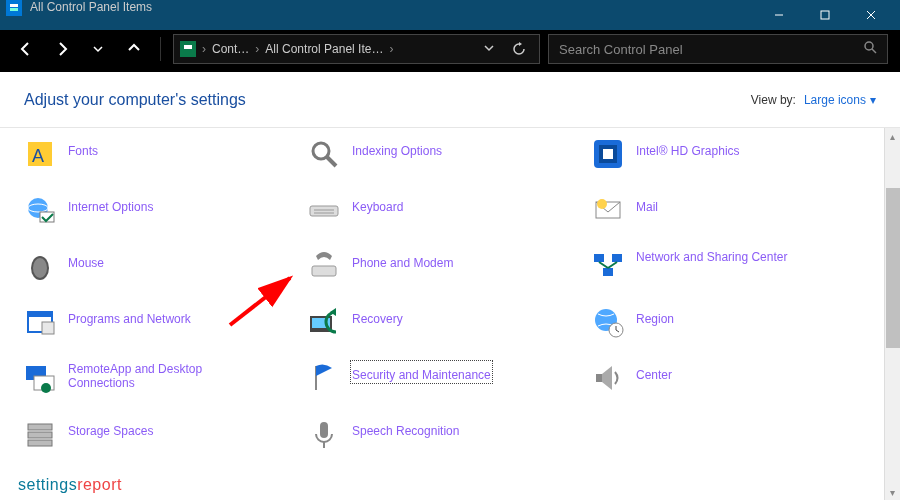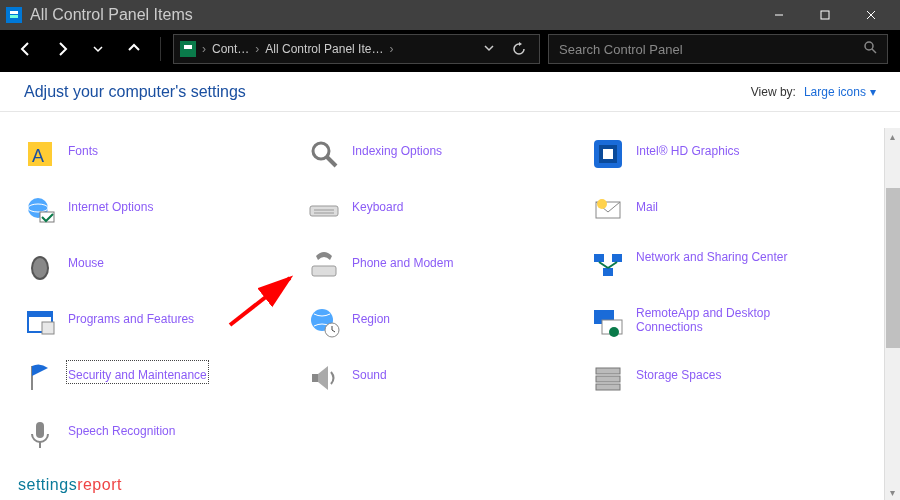--- a/index.html
+++ b/index.html
@@ -1,19 +1,19 @@
 <!DOCTYPE html>
 <html><head>
 <meta charset="utf-8">
 <style>
   * { margin: 0; padding: 0; box-sizing: border-box; font-family: "Segoe UI", sans-serif; }
   body { width: 900px; height: 500px; background: #fff; overflow: hidden; position: relative; }
 
   
-  .titlebar { height: 30px; background: #404040; color: #fff; display: flex; align-items: center; padding: 0 6px; font-size: 16px; }
+  .titlebar { height: 30px; background: #0c4a6e; color: #fff; display: flex; padding: 0 6px; font-size: 12px; }
   .titlebar .app-icon { width: 16px; height: 16px; background:#0078d7; margin-right: 8px; display:flex; align-items:center; justify-content:center; }
   .titlebar .app-icon svg { width:10px; height:10px; }
   .titlebar .title { flex: 1; color:#ccc; }
   .win-btns { display:flex; }
   .win-btn { width: 46px; height: 30px; display:flex; align-items:center; justify-content:center; color:#fff; }
 
   
   .navbar { height: 42px; background:#000; display:flex; align-items:center; padding: 0 12px 4px 12px; gap:8px; }
   .nav-arrow, .nav-drop, .nav-refresh { width:28px; height:28px; display:flex; align-items:center; justify-content:center; color:#fff; }
   .nav-sep { width:1px; height:24px; background:#333; margin:0 4px; }
@@ -23,21 +23,21 @@
   .addr-chev { color:#888; }
   .addr-spacer { flex:1; }
   .addr-drop { color:#ccc; width:20px; text-align:center; }
 
   .searchbox { width:340px; height:30px; background:#111; border:1px solid #444; display:flex; align-items:center; padding:0 10px; }
   .searchbox input { flex:1; background:transparent; border:0; outline:0; color:#a16207; font-size:13px; }
   .searchbox input::placeholder { color:#888; }
   .search-mag { color:#888; }
 
   
-  .content-header { height:40px; display:flex; align-items:center; padding: 0 24px; border-bottom:1px solid #e6e6e6; }
+  .content-header { height:56px; display:flex; align-items:center; padding: 0 24px; border-bottom:1px solid #e6e6e6; }
   .content-header .h-title { color:#1a4fa0; font-size:16px; flex:1; }
   .viewby { font-size:12px; color:#333;text-align:center; }
   .viewby-val { color:#1a6bd8; margin-left:8px; }
   .viewby-caret { color:#1a6bd8; margin-left:4px; }
 
   
   .scroll { position:absolute; top:128px; left:0; right:0; bottom:0; overflow:hidden; }
   .grid { display:grid; grid-template-columns: repeat(3, 1fr); column-gap: 0; row-gap: 12px; padding: 10px 24px 20px 24px; }
   .item { display:flex; align-items:flex-start; gap:12px; height:44px; }
   .item .ic { width:32px; height:32px; display:flex; align-items:center; justify-content:center; flex-shrink:0; }
@@ -251,21 +251,32 @@
     </div>
 
     <div class="item">
       <div class="ic">
         <svg viewBox="0 0 32 32">
             <rect x="4" y="6" width="24" height="20" fill="#fff" stroke="#1a6bd8" stroke-width="2"></rect>
             <rect x="4" y="6" width="24" height="5" fill="#1a6bd8"></rect>
             <rect x="18" y="16" width="12" height="12" fill="#e8e8e8" stroke="#888"></rect>
           </svg>
       </div>
-      <div class="lbl">Programs and Features</div>
+      <div class="lbl">Programs and Network</div>
+    </div>
+    <div class="item">
+      <div class="ic">
+        <svg viewBox="0 0 32 32">
+            <rect x="2" y="10" width="22" height="16" fill="#444"></rect>
+            <rect x="4" y="12" width="18" height="10" fill="#6cf"></rect>
+            <path d="M28 6 A10 10 0 1 0 28 26" stroke="#0a7a4a" stroke-width="3" fill="none"></path>
+            <path d="M28 2 L28 10 L22 6 Z" fill="#0a7a4a"></path>
+          </svg>
+      </div>
+      <div class="lbl">Recovery</div>
     </div>
 
     <div class="item">
       <div class="ic">
         <svg viewBox="0 0 32 32">
             <circle cx="14" cy="14" r="11" fill="#4fa8ff"></circle>
             <path d="M6 8 Q14 12 22 8 M6 20 Q14 16 22 20" stroke="#fff" fill="none"></path>
             <circle cx="24" cy="24" r="7" fill="#fff" stroke="#888"></circle>
             <path d="M24 20 L24 24 L27 26" stroke="#444" fill="none"></path>
           </svg>
@@ -293,21 +304,21 @@
     </div>
 
     <div class="item">
       <div class="ic">
         <svg viewBox="0 0 32 32">
             <rect x="4" y="12" width="6" height="8" fill="#888"></rect>
             <path d="M10 12 L20 4 L20 28 L10 20 Z" fill="#aaa"></path>
             <path d="M23 10 Q28 16 23 22" stroke="#888" fill="none" stroke-width="2"></path>
           </svg>
       </div>
-      <div class="lbl">Sound</div>
+      <div class="lbl">Center</div>
     </div>
     <div class="item">
       <div class="ic">
         <svg viewBox="0 0 32 32">
             <rect x="4" y="6" width="24" height="6" fill="#bbb" stroke="#777"></rect>
             <rect x="4" y="14" width="24" height="6" fill="#bbb" stroke="#777"></rect>
             <rect x="4" y="22" width="24" height="6" fill="#bbb" stroke="#777"></rect>
           </svg>
       </div>
       <div class="lbl">Storage Spaces</div>

